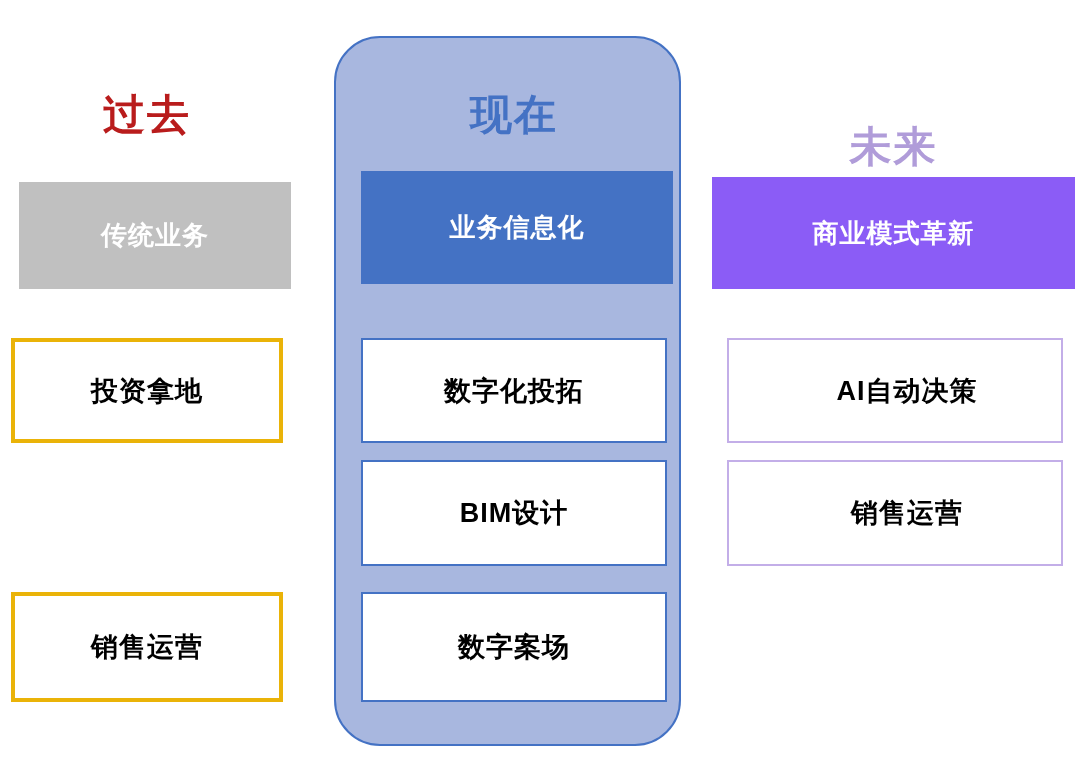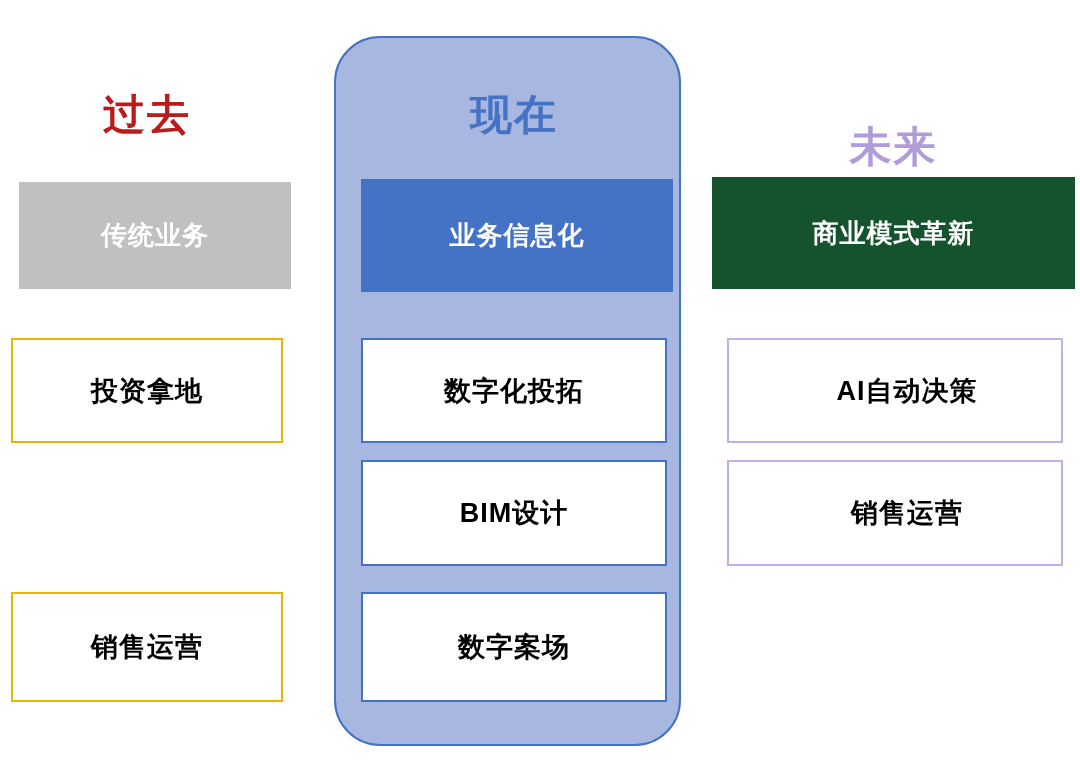--- a/index.html
+++ b/index.html
@@ -61,43 +61,43 @@
     letter-spacing: 1px;
     color: #ffffff;
     white-space: nowrap;
   }
   .header-bar.past {
     left: 11px; top: 182px; width: 272px; height: 107px;
     background: #c0c0c0;
     margin-left: 8px;
   }
   .header-bar.now {
-    left: 361px; top: 179px; width: 312px; height: 113px;
+    left: 361px; top: 171px; width: 312px; height: 113px;
     background: #4472c4;
   }
   .header-bar.future {
     left: 712px; top: 177px; width: 363px; height: 112px;
-    background: #14532d;
+    background: #8b5cf6;
   }
 
   
   .item-box {
     position: absolute;
     box-sizing: border-box;
     background: #ffffff;
     display: flex;
     align-items: center;
     justify-content: center;
     font-size: 27px;
     font-weight: bold;
     color: #000000;
     letter-spacing: 1px;
     white-space: nowrap;
   }
-  .item-box.past   { border: 2px solid #eab308; }
+  .item-box.past   { border: 4px solid #eab308; }
   .item-box.now    { border: 2px solid #4472c4; }
   .item-box.future { border: 2px solid #c3aee8; }
 
   
   .col-past   { left: 11px;  width: 272px; }
   .col-now    { left: 361px; width: 306px; }
   .col-future { left: 727px; width: 336px; padding-left: 24px; }
 
   
   .row-1 { top: 338px; height: 105px; }

